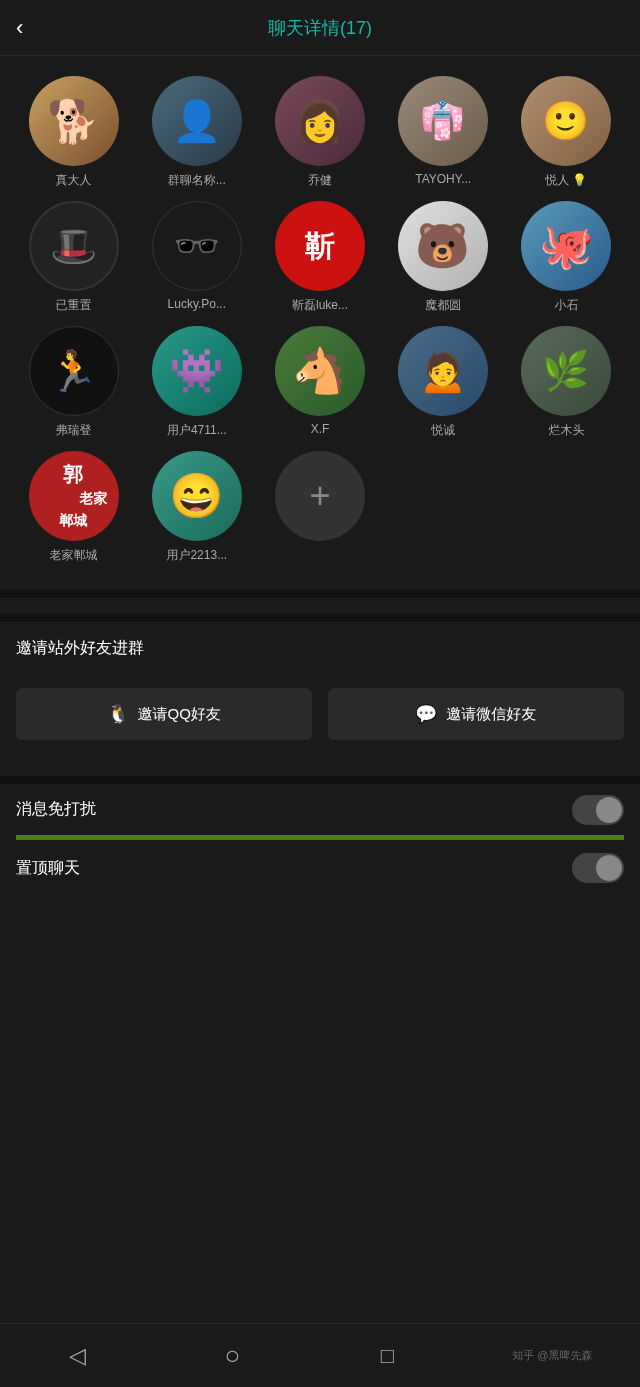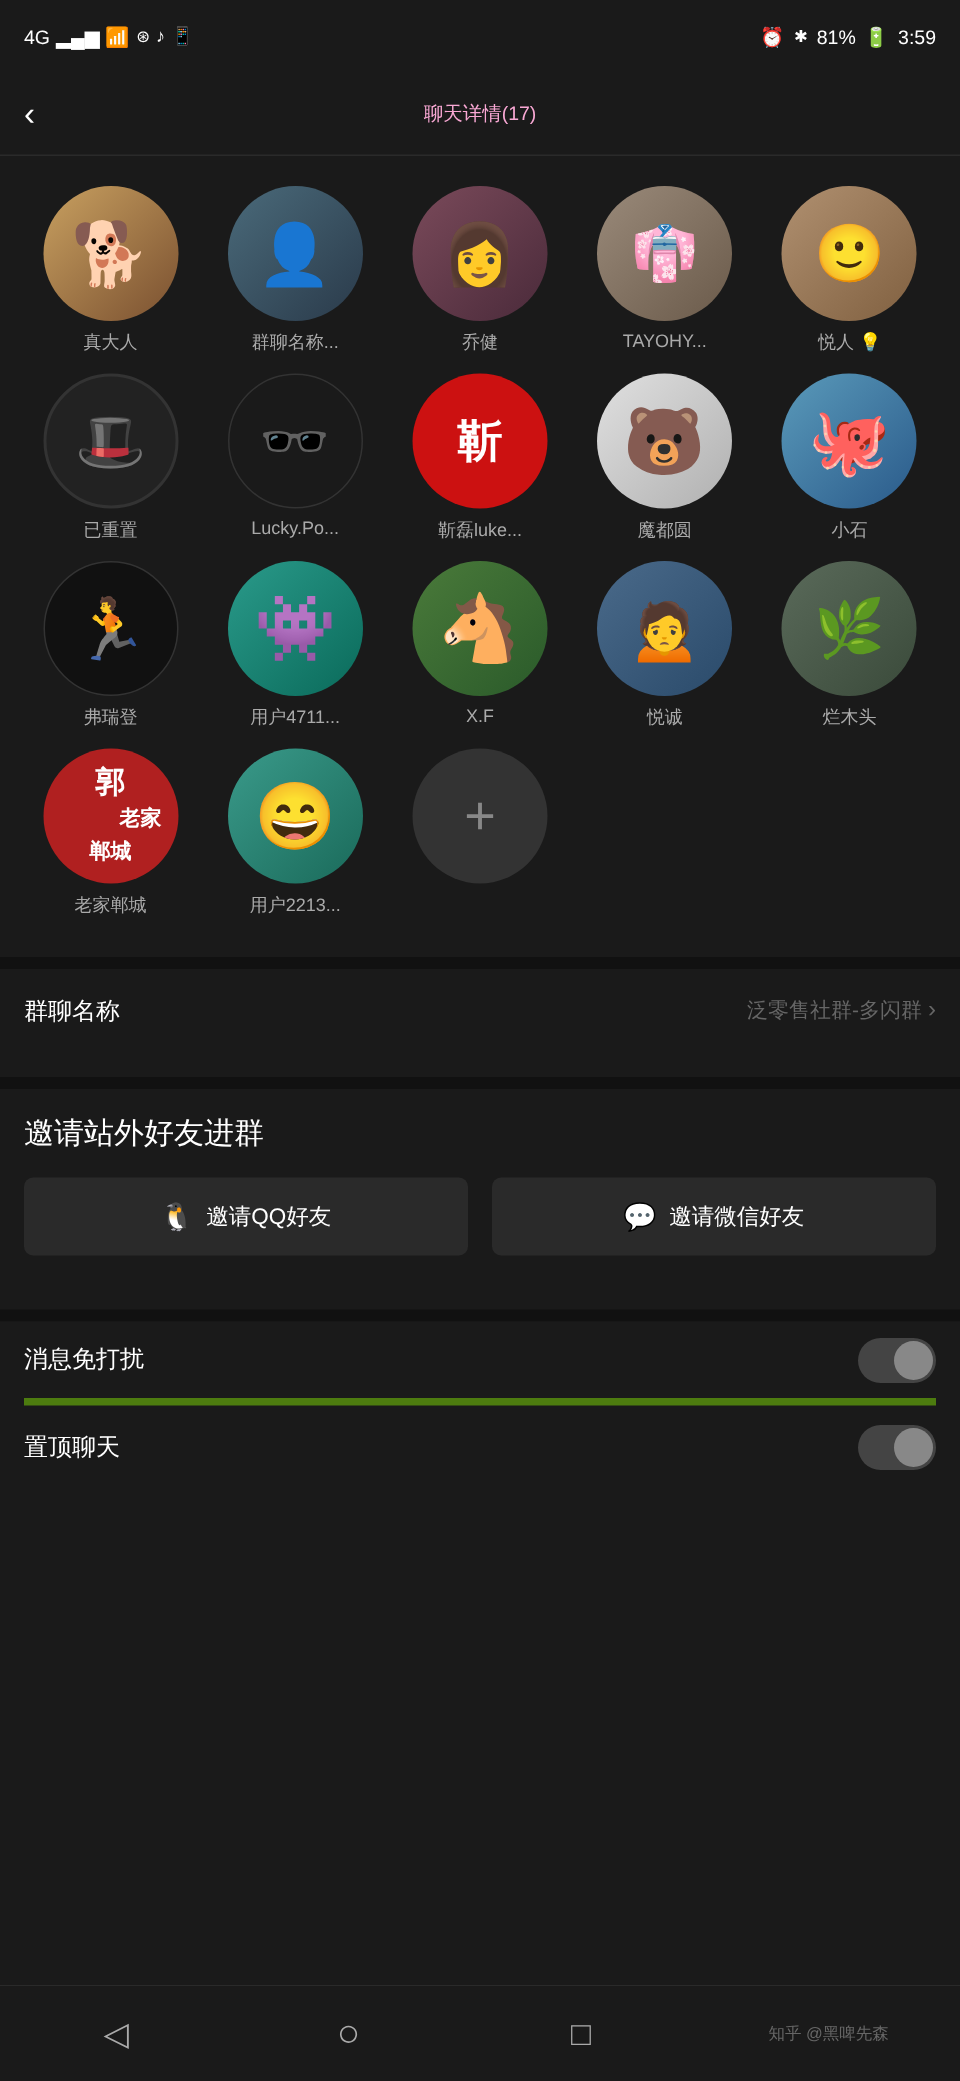--- a/index.html
+++ b/index.html
@@ -40,23 +40,23 @@
       border-bottom: 1px solid #2a2a2a;
     }
     .back-btn {
       position: absolute;
       left: 16px;
       font-size: 22px;
       color: #ffffff;
       cursor: pointer;
     }
     .header-title {
-      font-size: 13px;
+      font-size: 18px;
       font-weight: 500;
-      color: #f9a8d4;
+      color: #14b8a6;
     }
 
     
     .members-section {
       padding: 20px 16px 10px;
       background-color: #1a1a1a;
     }
     .members-grid {
       display: grid;
       grid-template-columns: repeat(5, 1fr);
@@ -137,23 +137,23 @@
       font-size: 16px;
       color: #666666;
     }
 
     
     .invite-section {
       background-color: #1a1a1a;
       padding: 16px 16px 20px;
     }
     .invite-title {
-      font-size: 20px;
-      color: #ffffff;
-      margin-bottom: 16px;
+      font-size: 16px;
+      color: #ffffff;
+      margin-bottom: 29px;
     }
     .invite-buttons {
       display: flex;
       gap: 16px;
     }
     .invite-btn {
       flex: 1;
       height: 52px;
       background-color: #2a2a2a;
       border: none;
@@ -221,37 +221,20 @@
     
     .scroll-content {
       padding-bottom: 70px;
     }
   </style>
 </head>
 <body>
 
 <div class="scroll-content">
 
-  <div class="status-bar">
-    <div class="status-left">
-      <span>4G</span>
-      <span>▂▄▆</span>
-      <span>📶</span>
-      <span style="font-size:11px;">⊛</span>
-      <span style="font-size:12px;">♪</span>
-      <span style="font-size:12px;">📱</span>
-    </div>
-    <div class="status-right">
-      <span>⏰</span>
-      <span style="font-size:11px;">✱</span>
-      <span>81%</span>
-      <span>🔋</span>
-      <span style="font-weight:500;">3:59</span>
-    </div>
-  </div>
 
   <div class="header">
     <div class="back-btn">‹</div>
     <div class="header-title">聊天详情(17)</div>
   </div>
 
   <div class="members-section">
     <div class="members-grid">
 
       <div class="member-item">
@@ -376,29 +359,20 @@
       <div class="member-item">
         <div class="add-btn">+</div>
         <span class="member-name"></span>
       </div>
 
     </div>
   </div>
 
   <div class="divider"></div>
 
-  <div class="settings-section">
-    <div class="settings-row">
-      <span class="settings-label">群聊名称</span>
-      <div class="settings-value">
-        <span>泛零售社群-多闪群</span>
-        <span class="chevron">›</span>
-      </div>
-    </div>
-  </div>
 
   <div class="divider"></div>
 
   <div class="invite-section">
     <div class="invite-title">邀请站外好友进群</div>
     <div class="invite-buttons">
       <button class="invite-btn">
         <span class="invite-btn-icon">🐧</span>
         <span>邀请QQ好友</span>
       </button>

